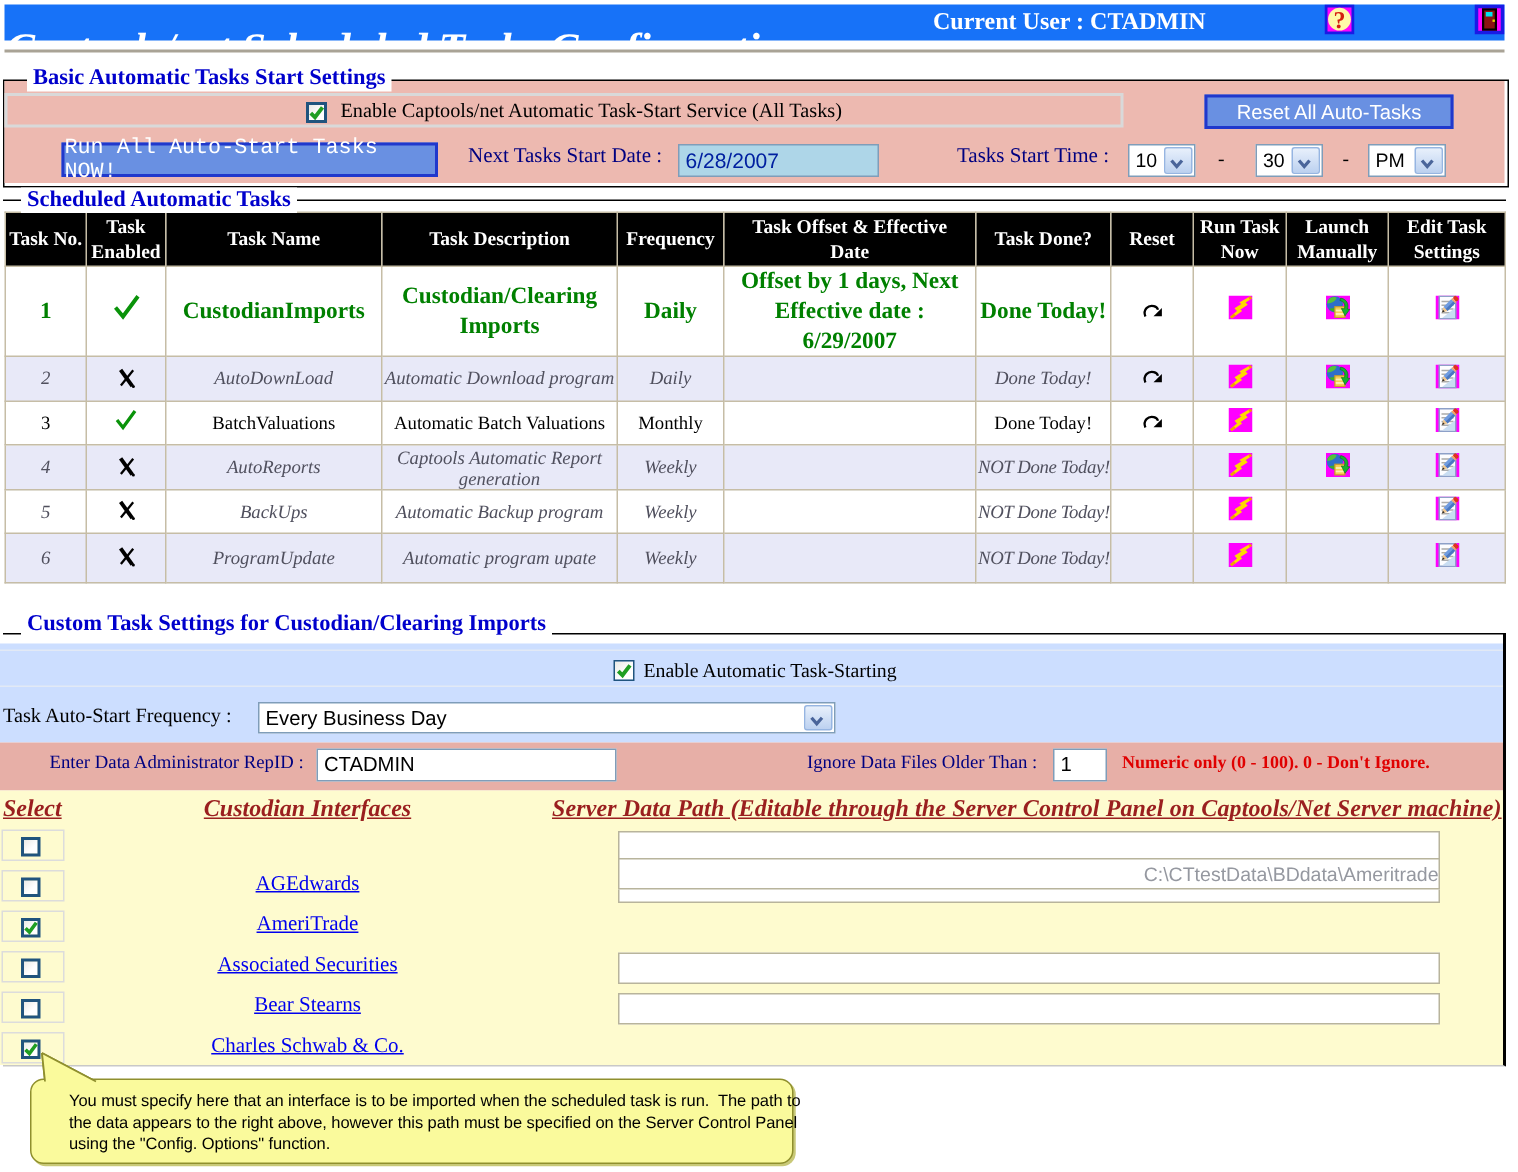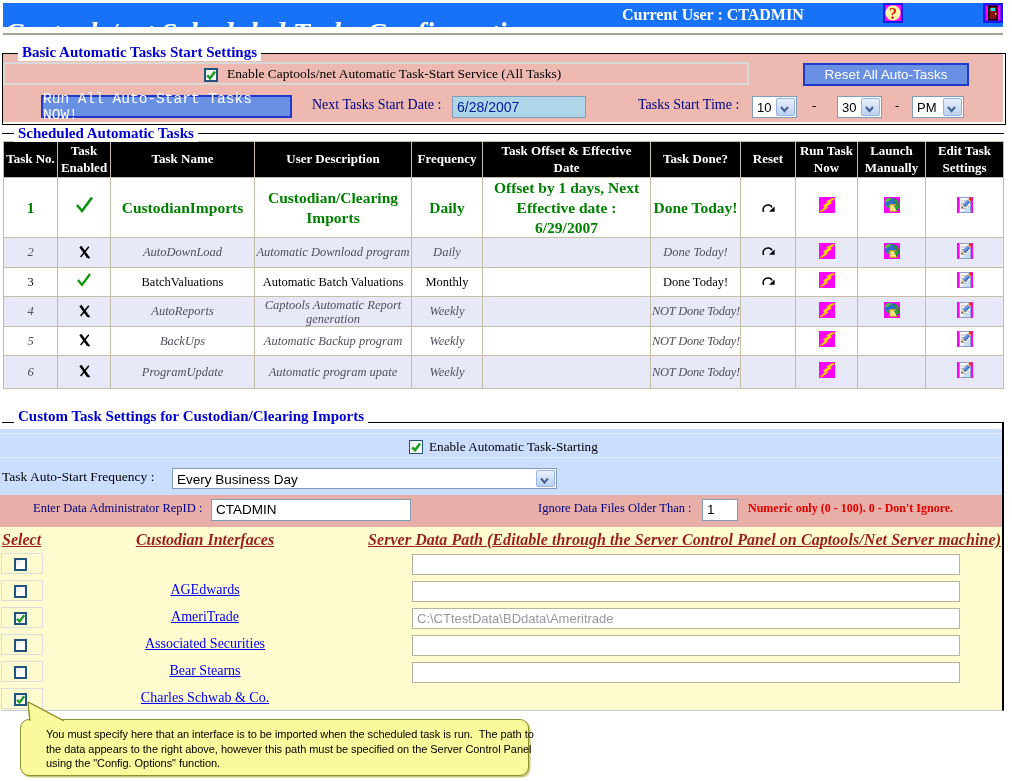--- a/index.html
+++ b/index.html
@@ -99,21 +99,21 @@
         <col style="width:55px">
         <col style="width:62px">
         <col style="width:68px">
         <col style="width:78px">
       </colgroup>
 <tbody>
         <tr class="thead" style="height:36px;">
 <td style="white-space:nowrap;">Task No.</td>
           <td>Task Enabled</td>
           <td>Task Name</td>
-          <td>User Description</td>
+          <td>Task Description</td>
           <td>Frequency</td>
           <td>Task Offset &amp; Effective<br>Date</td>
           <td>Task Done?</td>
           <td>Reset</td>
           <td>Run Task Now</td>
           <td>Launch Manually</td>
           <td>Edit Task Settings</td>
 </tr>
 <tr class="r1" style="height:60px;">
 <td>1</td>
@@ -407,21 +407,21 @@
 <div class="cbcell" style="left:1px;top:580px;width:42px;height:21px;"></div>
     <div class="cb" style="left:14px;top:585px;width:13px;height:13px;"></div>
 <div class="abs" style="left:40px;top:580px;width:330px;text-align:center;"><span class="ylink">AGEdwards</span></div>
 <div class="ipt" style="left:412px;top:581px;width:548px;height:21px;"></div>
 <div class="cbcell" style="left:1px;top:607px;width:42px;height:21px;"></div>
     <div class="cb" style="left:14px;top:612px;width:13px;height:13px;"></div>
 <svg class="abs" style="left:14px;top:612px;" width="13" height="13">
       <path d="M3 6.8 L5.6 9.4 L10.2 3.2" stroke="#1F9E22" stroke-width="2.4" fill="none"></path>
     </svg>
 <div class="abs" style="left:40px;top:607px;width:330px;text-align:center;"><span class="ylink">AmeriTrade</span></div>
-<div class="ipt" style="left:412px;top:608px;width:548px;height:21px;">C:\CTtestData\BDdata\Ameritrade</div>
+<div class="ipt" style="left:412px;top:572px;width:548px;height:21px;text-align:right;">C:\CTtestData\BDdata\Ameritrade</div>
 <div class="cbcell" style="left:1px;top:634px;width:42px;height:21px;"></div>
     <div class="cb" style="left:14px;top:639px;width:13px;height:13px;"></div>
 <div class="abs" style="left:40px;top:634px;width:330px;text-align:center;"><span class="ylink">Associated Securities</span></div>
 <div class="ipt" style="left:412px;top:635px;width:548px;height:21px;"></div>
 <div class="cbcell" style="left:1px;top:661px;width:42px;height:21px;"></div>
     <div class="cb" style="left:14px;top:666px;width:13px;height:13px;"></div>
 <div class="abs" style="left:40px;top:661px;width:330px;text-align:center;"><span class="ylink">Bear Stearns</span></div>
 <div class="ipt" style="left:412px;top:662px;width:548px;height:21px;"></div>
 <div class="cbcell" style="left:1px;top:688px;width:42px;height:21px;"></div>
     <div class="cb" style="left:14px;top:693px;width:13px;height:13px;"></div>

